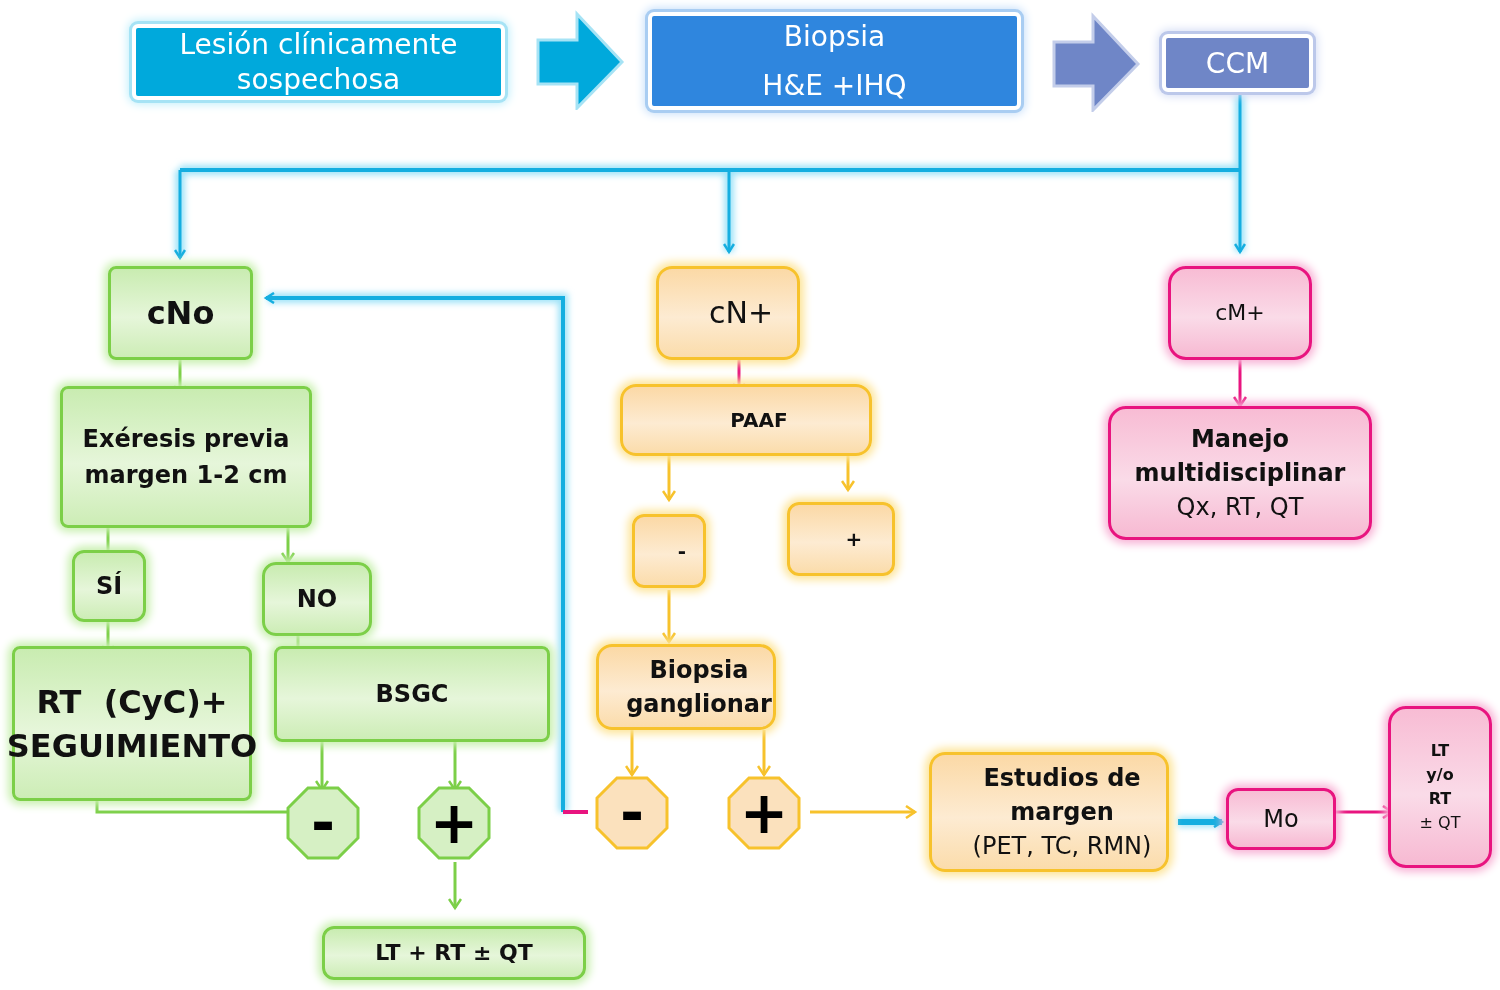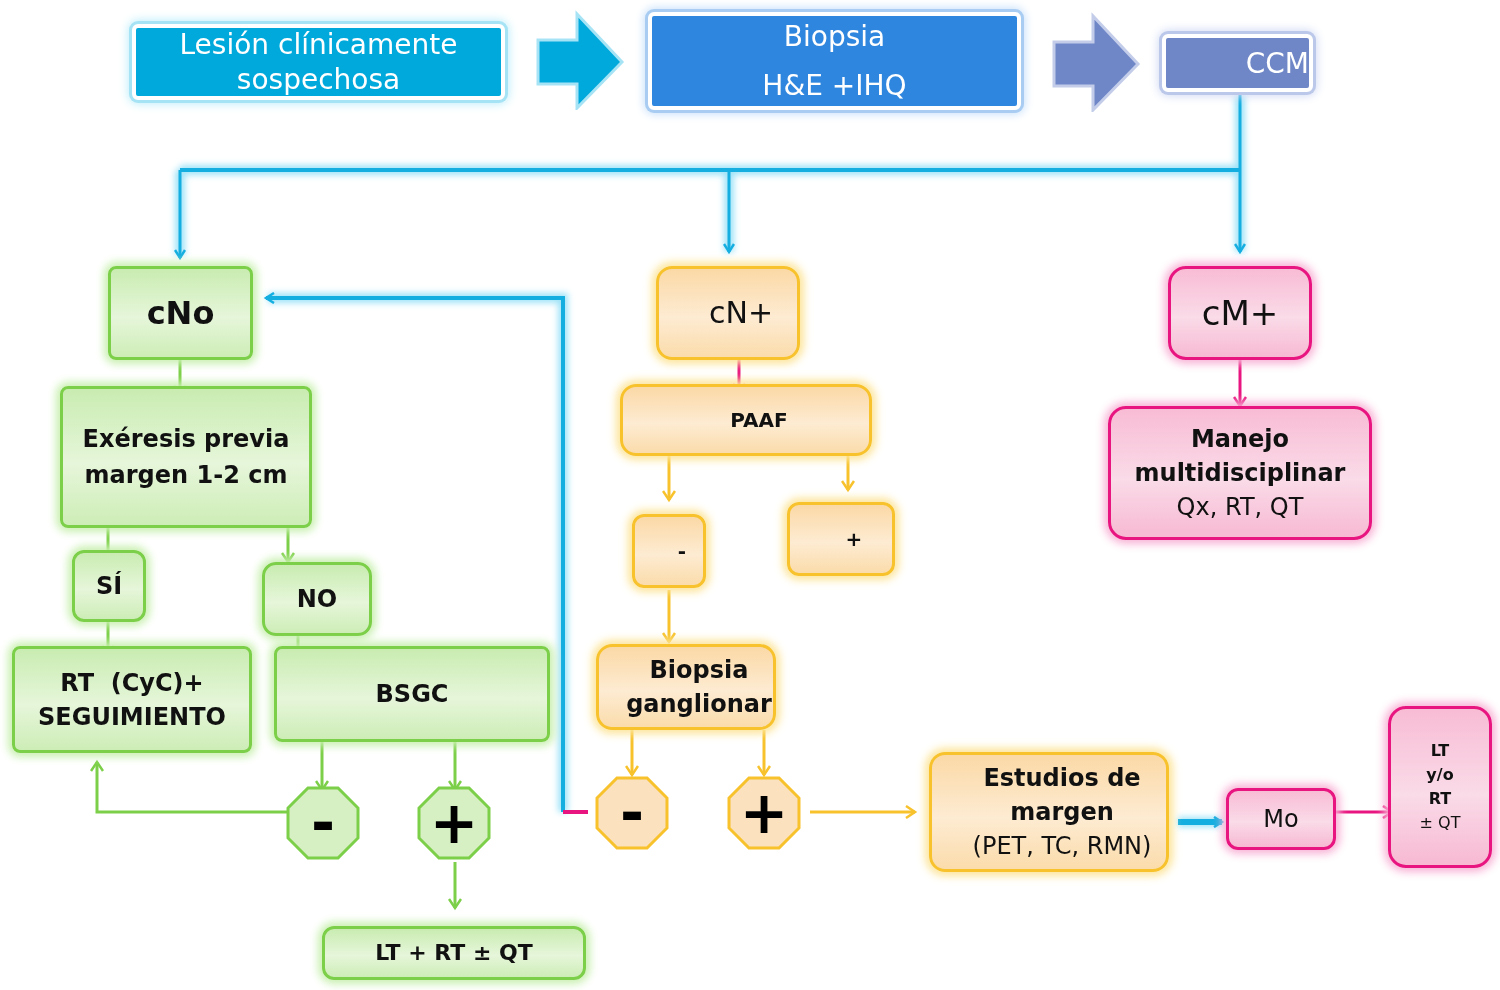--- a/index.html
+++ b/index.html
@@ -6,21 +6,21 @@
   body { width:1500px; height:990px; position:relative; overflow:hidden;
          font-family:"DejaVu Sans", sans-serif; }
   svg.wires { position:absolute; left:0; top:0; width:1500px; height:990px; z-index:1; }
   .node { position:absolute; box-sizing:border-box; display:flex; align-items:center;
           justify-content:center; text-align:center; z-index:2; line-height:1.25; }
   .node span { display:block; }
   
   .top { color:#ffffff; font-weight:normal; border:4px solid #ffffff; border-radius:6px; }
   .top-cyan { background:#00a9dc; box-shadow:0 0 0 3px #a6e3f5, 0 0 10px 4px #bdeefb; }
   .top-blue { background:#2f86de; box-shadow:0 0 0 3px #a9cdf2, 0 0 10px 4px #c4defa; }
-  .top-slate { background:#6f86c7; box-shadow:0 0 0 3px #bcc8ea, 0 0 10px 4px #d2dbf4;justify-content:flex-end; }
+  .top-slate { background:#6f86c7; box-shadow:0 0 0 3px #bcc8ea, 0 0 10px 4px #d2dbf4; }
   
   .g { border:3px solid #7ccf48; border-radius:8px; color:#111;
        background:linear-gradient(#c9ecb1 0%, #e6f6da 55%, #cdedb6 100%);
        box-shadow:0 0 8px 4px #c9f0b0; font-weight:bold; }
   .o { border:3px solid #f7c22c; border-radius:16px; color:#111;
        background:linear-gradient(#fbd9a6 0%, #fdebd2 55%, #fbdcab 100%);
        box-shadow:0 0 8px 4px #fde59a; font-weight:bold;padding-left:26px; }
   .p { border:3px solid #e8147f; border-radius:18px; color:#111;
        background:linear-gradient(#f8bcd4 0%, #fadbe8 55%, #f7b9d2 100%);
        box-shadow:0 0 8px 4px #f8b3d6; font-weight:bold; }
@@ -134,21 +134,21 @@
 </div>
 
 <div class="node g" style="left:72px;top:550px;width:74px;height:72px;font-size:24px;border-radius:12px;">
   <span>SÍ</span>
 </div>
 
 <div class="node g" style="left:262px;top:562px;width:110px;height:74px;font-size:24px;border-radius:14px;">
   <span>NO</span>
 </div>
 
-<div class="node g" style="left:12px;top:646px;width:240px;height:107px;font-size:24px;">
+<div class="node g" style="left:12px;top:646px;width:240px;height:155px;font-size:32px;">
   <div>
     <span style="white-space:pre;">RT  (CyC)+</span>
     <span style="margin-top:4px;">SEGUIMIENTO</span>
   </div>
 </div>
 
 <div class="node g" style="left:274px;top:646px;width:276px;height:96px;font-size:24px;">
   <span>BSGC</span>
 </div>
 
@@ -208,21 +208,21 @@
 </div>
 
 <div class="node o" style="left:929px;top:752px;width:240px;height:120px;font-size:24px;">
   <div>
     <span>Estudios de</span>
     <span style="margin-top:4px;">margen</span>
     <span style="margin-top:4px;font-weight:normal;">(PET, TC, RMN)</span>
   </div>
 </div>
 
-<div class="node p" style="left:1168px;top:266px;width:144px;height:94px;font-size:34px;font-weight:normal;">
+<div class="node p" style="left:1168px;top:266px;width:144px;height:94px;font-size:22px;font-weight:normal;">
   <span>cM+</span>
 </div>
 
 <div class="node p" style="left:1108px;top:406px;width:264px;height:134px;font-size:24px;">
   <div>
     <span>Manejo</span>
     <span style="margin-top:4px;">multidisciplinar</span>
     <span style="margin-top:4px;font-weight:normal;">Qx, RT, QT</span>
   </div>
 </div>

